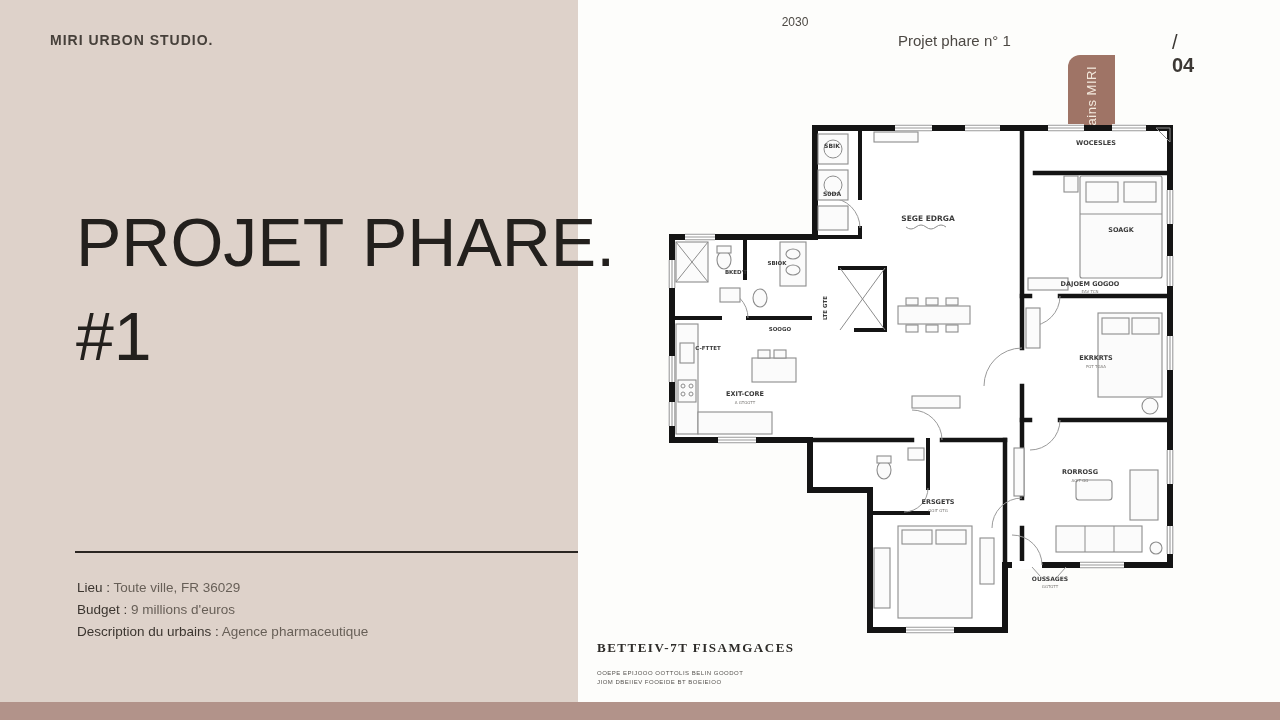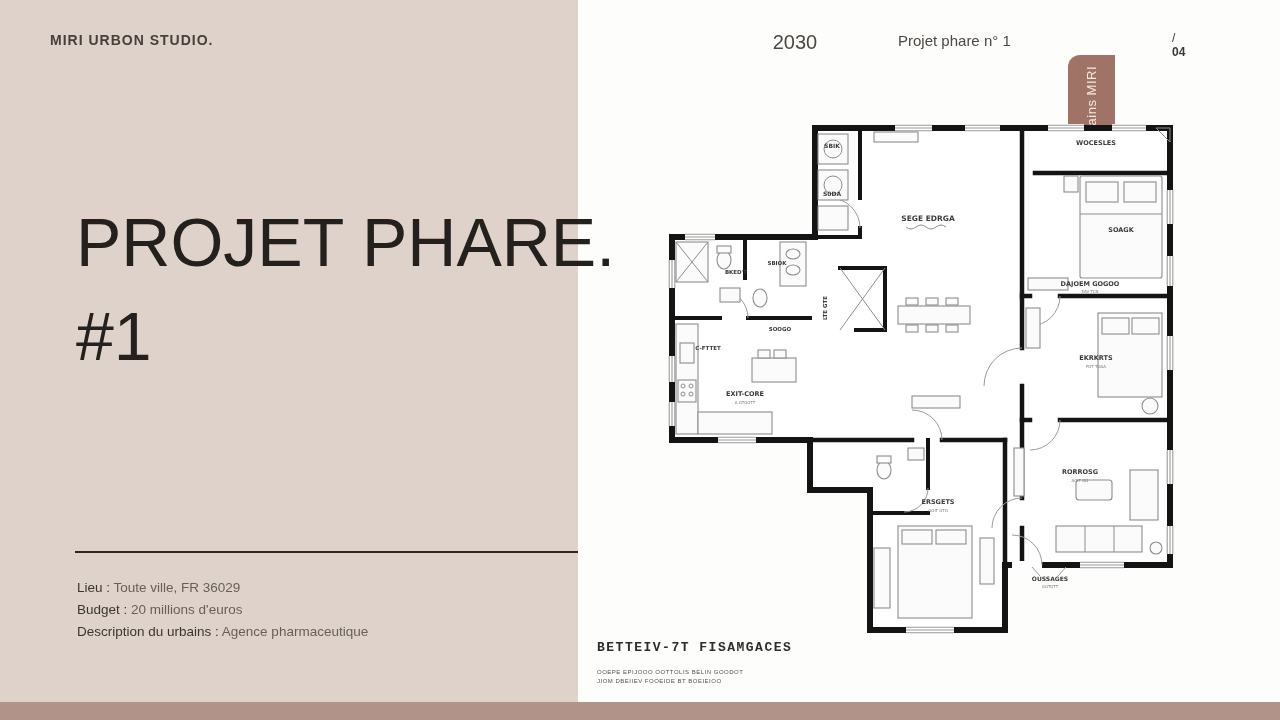--- a/index.html
+++ b/index.html
@@ -10,32 +10,32 @@
   html,body{width:1280px;height:720px;overflow:hidden}
   body{font-family:"Liberation Sans","DejaVu Sans",sans-serif;background:#fff}
   .slide{position:relative;width:1115px;height:720px;background:var(--right_panel)}
   .left-panel{position:absolute;left:0;top:0;width:578px;height:720px;background:var(--left_panel)}
   .right-panel{position:absolute;left:578px;top:0;width:702px;height:720px;background:var(--right_panel)}
   .brand{position:absolute;left:50px;top:32px;font-size:14px;font-weight:700;letter-spacing:1px;color:#46403a}
   .big-title{position:absolute;left:76px;top:196px;font-size:68px;font-weight:300;line-height:1.38;color:var(--ink);letter-spacing:0}
   .divider{position:absolute;left:75px;top:551px;width:503px;height:2px;background:#2b2622}
   .details{position:absolute;left:77px;top:577px;font-size:13.5px;line-height:21.8px;color:#675f57}
   .details b{color:#3b352f;font-weight:400}
-  .hdr-year{position:absolute;left:745px;top:31px;width:100px;text-align:center;font-size:20px;color:#4c4843}
+  .hdr-year{position:absolute;left:745px;top:15px;width:100px;text-align:center;font-size:12px;color:#4c4843}
   .hdr-center{position:absolute;left:898px;top:32px;width:200px;text-align:left;font-size:15px;color:#4c4843}
-  .hdr-page{position:absolute;left:1172px;top:31px;font-size:12px;color:#3c3834}
+  .hdr-page{position:absolute;left:1172px;top:31px;font-size:20px;color:#3c3834}
   .hdr-page .num{font-weight:700}
   .side-tab{position:absolute;right:0;top:55px;width:47px;height:173px;background:var(--tab);
     border-radius:12px 0 0 12px;display:flex;align-items:center;justify-content:center}
   .tab-inner{writing-mode:vertical-rl;transform:rotate(180deg);display:flex;align-items:center;gap:7px;
     color:var(--tab_text);font-size:13px;letter-spacing:.5px}
   .bottom-bar{position:absolute;left:0;top:702px;width:1280px;height:18px;background:var(--bottom_bar)}
   .plan-wrap{position:absolute;left:660px;top:118px;width:540px;height:535px}
   .caption{position:absolute;left:597px;top:640px;color:#2e2c29}
-  .caption .cap-title{font-family:Liberation Mono, monospace;font-weight:700;font-size:13px;letter-spacing:1.5px}
+  .caption .cap-title{font-family:Liberation Serif, serif;font-weight:700;font-size:13px;letter-spacing:1.5px}
   .caption .cap-line{font-size:6px;color:#56534f;letter-spacing:.5px;line-height:9px}
   .caption .cap-line.first{margin-top:13px}
   
   svg text{font-family:"DejaVu Sans",sans-serif;fill:#3b3b3b;text-anchor:middle}
   .wall{stroke:#141414;stroke-width:6;fill:#ffffff;stroke-linejoin:miter}
   .iwall{stroke:#141414;stroke-width:4.5;fill:none;stroke-linecap:square}
   .iwall2{stroke:#141414;stroke-width:4;fill:none;stroke-linecap:square}
   .win-w{stroke:#ffffff;stroke-width:8;fill:none}
   .win-l{stroke:#9a9a9a;stroke-width:1.1;fill:none}
   .door{stroke:#9a9a9a;stroke-width:1;fill:none}
@@ -56,21 +56,21 @@
 
   <div class="big-title">
     <span>PROJET PHARE.</span><br>
     <span>#1</span>
   </div>
 
   <div class="divider"></div>
 
   <div class="details">
     <div><b>Lieu :</b><span> Toute ville, FR 36029</span></div>
-    <div><b>Budget :</b><span> 20 millions d'euros</span></div>
+    <div><b>Budget :</b><span> 9 millions d'euros</span></div>
     <div><b>Description du urbains :</b><span> Agence pharmaceutique</span></div>
   </div>
 
   <div class="hdr-year">2030</div>
   <div class="hdr-center">Projet phare n° 1</div>
   <div class="hdr-page"><span>/ </span><span class="num">04</span></div>
 
   <div class="side-tab">
     <div class="tab-inner">
       <svg width="14" height="14" viewBox="0 0 14 14">

